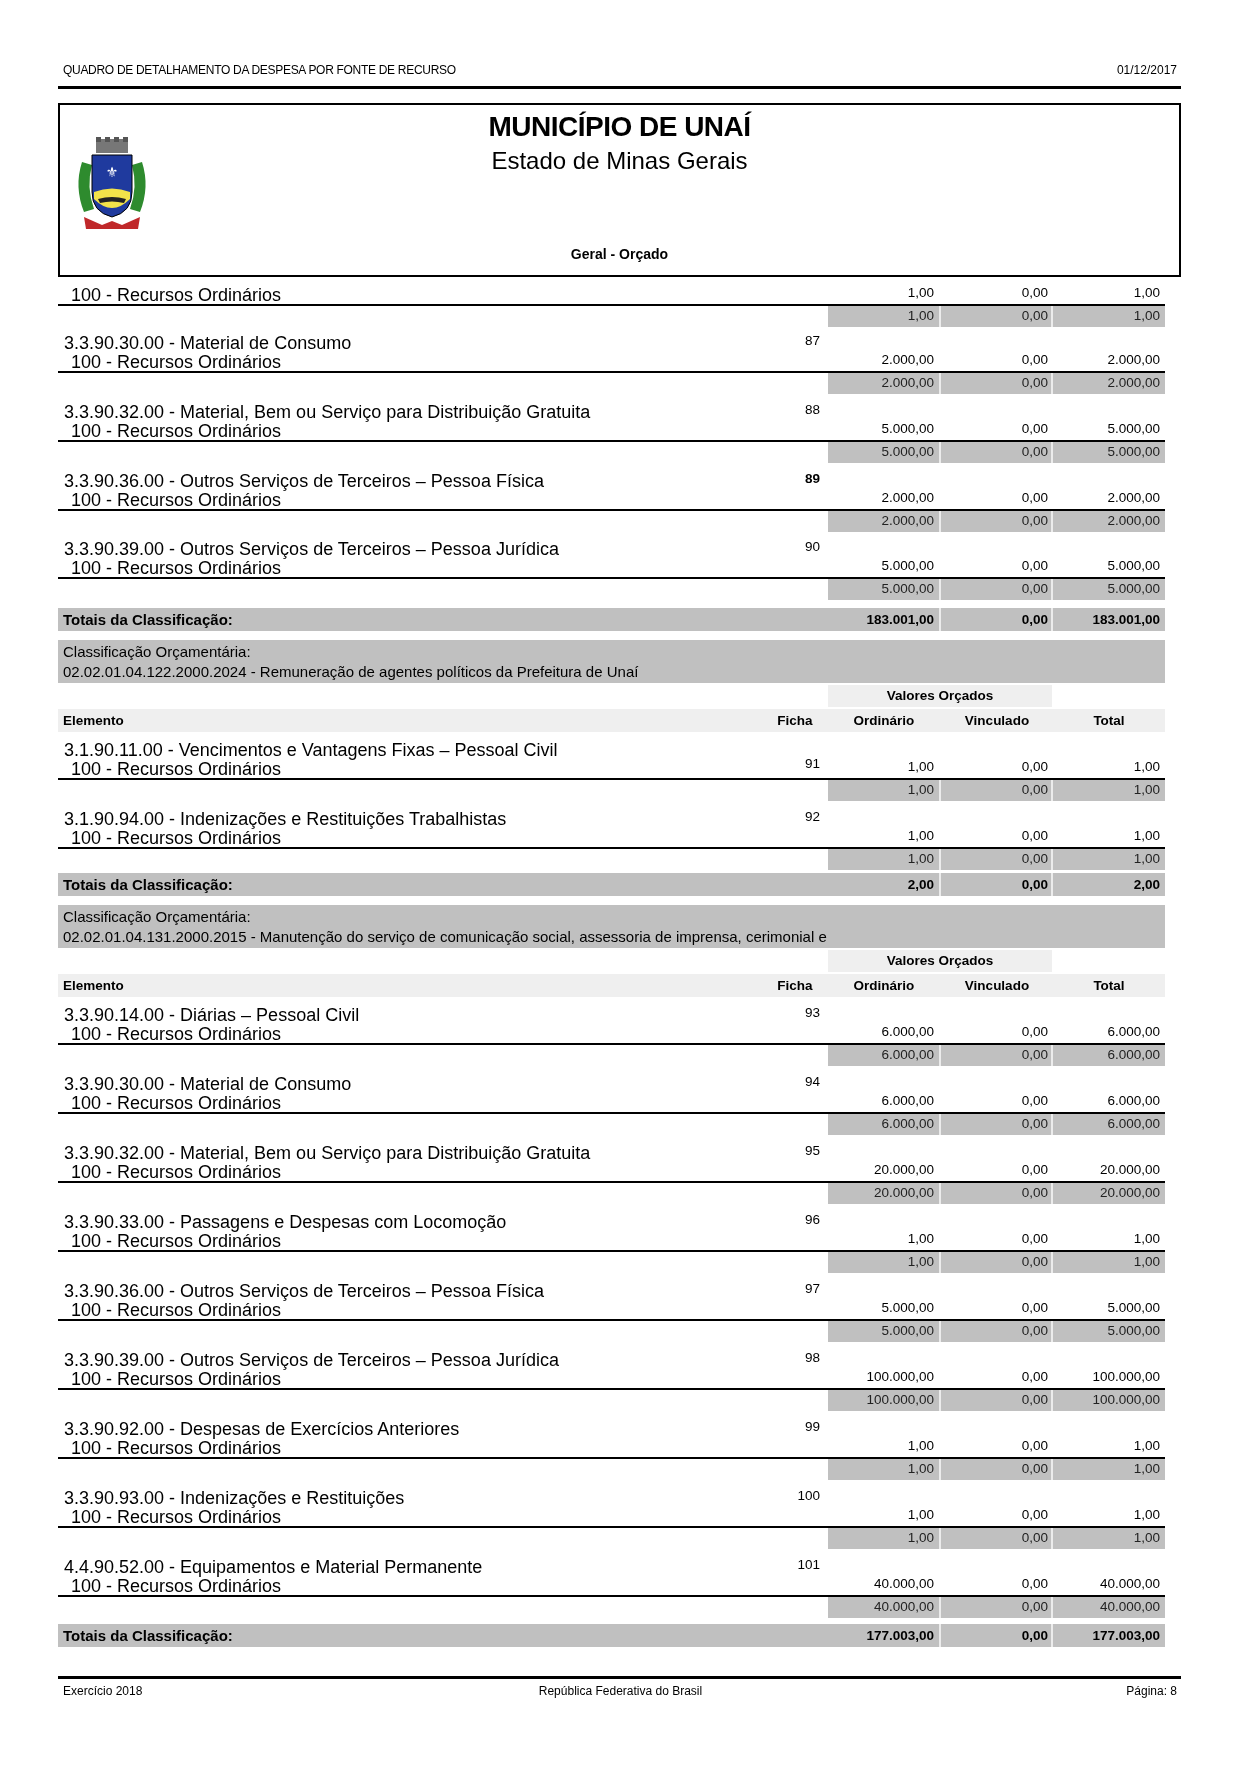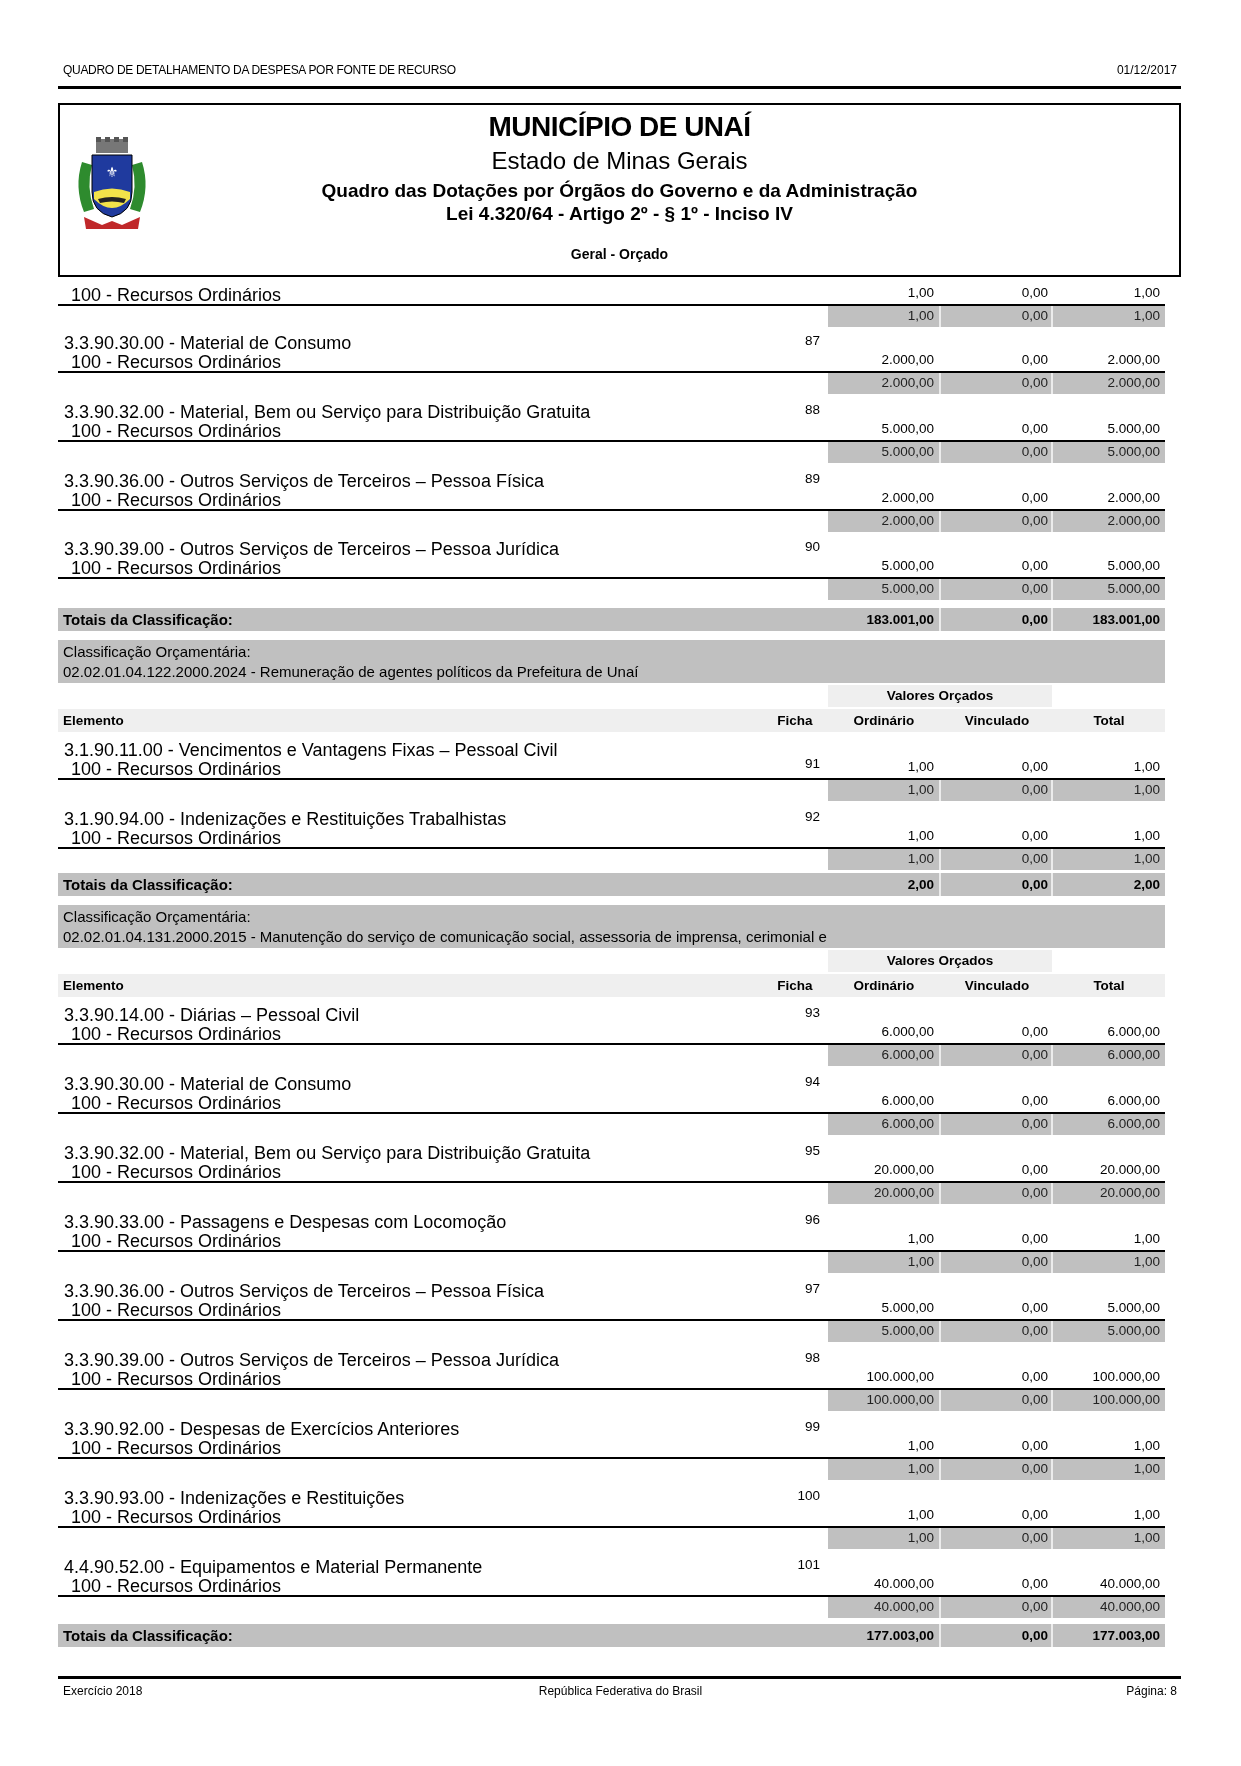--- a/index.html
+++ b/index.html
@@ -62,22 +62,20 @@
     <path d="M10 25 Q2 50 12 75 L22 72 Q14 50 20 28 Z" fill="#2e8b2e"></path>
     <path d="M70 25 Q78 50 68 75 L58 72 Q66 50 60 28 Z" fill="#2e8b2e"></path>
     <path d="M20 18 L60 18 L60 55 Q60 75 40 80 Q20 75 20 55 Z" fill="#1f3a9e" stroke="#000" stroke-width="1"></path>
     <path d="M22 55 Q40 48 58 55 L58 62 Q40 80 22 62 Z" fill="#f2e24a"></path>
     <path d="M26 62 Q40 58 54 62 L52 66 Q40 63 28 66 Z" fill="#222"></path>
     <text x="40" y="40" font-size="14" fill="#fff" text-anchor="middle" font-family="DejaVu Sans, sans-serif">⚜</text>
     <path d="M12 80 L30 88 L40 84 L50 88 L68 80 L66 92 L14 92 Z" fill="#c0282a"></path>
   </svg>
   <div class="h-line h1">MUNICÍPIO DE UNAÍ</div>
   <div class="h-line h2">Estado de Minas Gerais</div>
-  <div class="h-line h3">Quadro das Dotações por Órgãos do Governo e da Administração</div>
-  <div class="h-line h4">Lei 4.320/64 - Artigo 2º - § 1º - Inciso IV</div>
   <div class="h-line h5">Geral - Orçado</div>
 </div>
 
 <div class="row-text src" style="top:285px;">100 - Recursos Ordinários</div>
 <div class="num c1" style="top:285px;">1,00</div>
 <div class="num c2" style="top:285px;">0,00</div>
 <div class="num c3" style="top:285px;">1,00</div>
 <div class="rule" style="top:304px;"></div>
 <div class="sub-band" style="top:306px;">
   <div class="sep1"></div>
@@ -110,21 +108,21 @@
       <div class="num c3" style="top:420.8px;">5.000,00</div>
       <div class="rule" style="top:439.8px;"></div>
       <div class="sub-band" style="top:441.8px;">
         <div class="sep1"></div>
       <div class="sep2"></div>
         <div class="sub-num" style="left:0;width:106px;">5.000,00</div>
         <div class="sub-num" style="left:113px;width:107px;">0,00</div>
         <div class="sub-num" style="left:225px;width:107px;">5.000,00</div>
       </div>
       <div class="row-text elem" style="top:470.6px;">3.3.90.36.00 - Outros Serviços de Terceiros – Pessoa Física</div>
-      <div class="ficha" style="top:470.6px;">89</div>
+      <div class="ficha" style="top:470.6px;font-weight:bold;">89</div>
       <div class="row-text src" style="top:489.6px;">100 - Recursos Ordinários</div>
       <div class="num c1" style="top:489.6px;">2.000,00</div>
       <div class="num c2" style="top:489.6px;">0,00</div>
       <div class="num c3" style="top:489.6px;">2.000,00</div>
       <div class="rule" style="top:508.6px;"></div>
       <div class="sub-band" style="top:510.6px;">
         <div class="sep1"></div>
       <div class="sep2"></div>
         <div class="sub-num" style="left:0;width:106px;">2.000,00</div>
         <div class="sub-num" style="left:113px;width:107px;">0,00</div>

